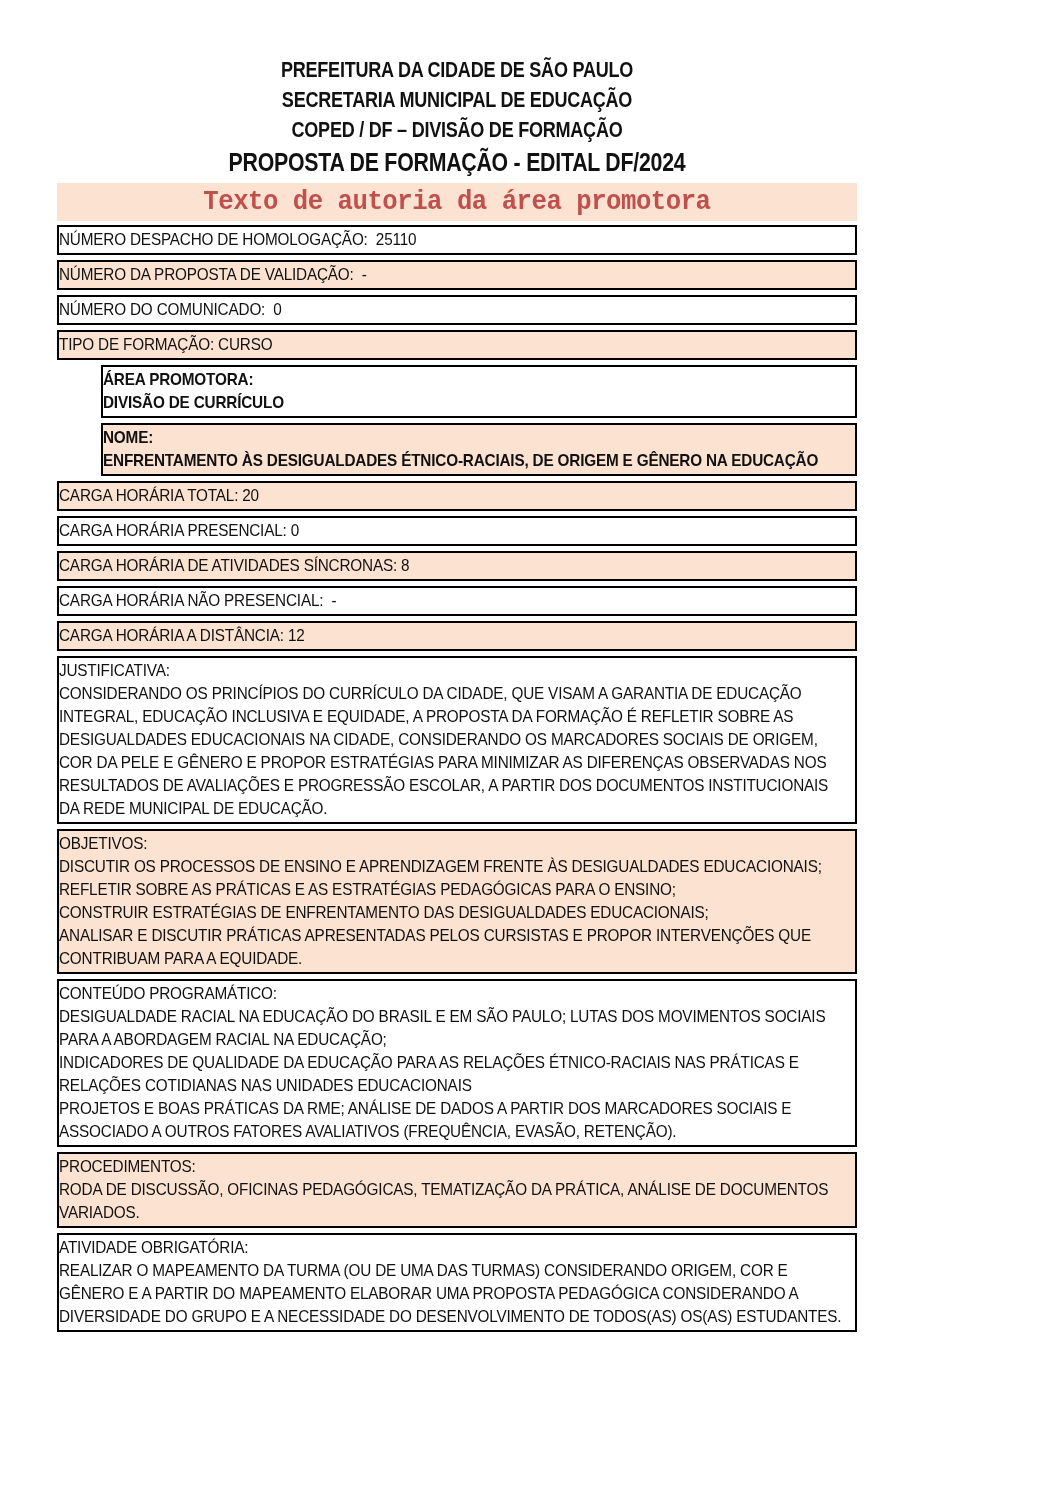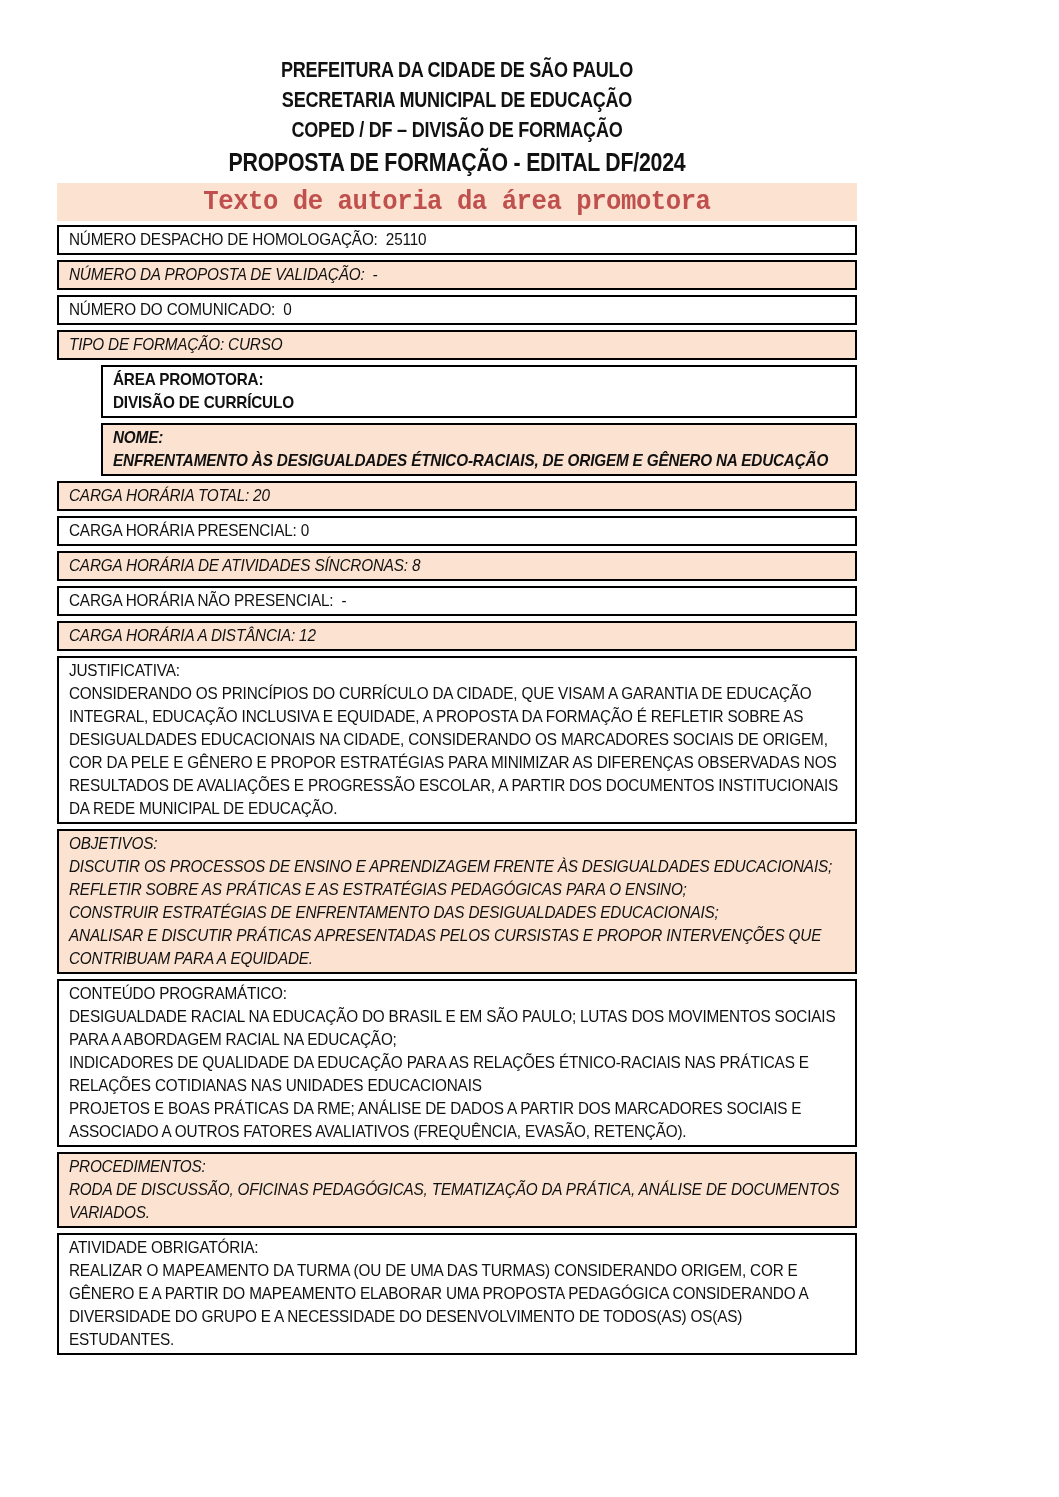--- a/index.html
+++ b/index.html
@@ -53,26 +53,26 @@
     letter-spacing: -0.5px;
     transform: scaleX(0.95);
     transform-origin: 50% 0;
   }
   
   .row {
     box-sizing: border-box;
     border: 2px solid #000000;
     background: #ffffff;
     margin-bottom: 5px;
-    padding: 1px 5px 2px 10px;
+    padding: 1px 5px 2px 0;
     font-size: 17px;
     line-height: 23px;
     overflow: hidden;
   }
-  .row--alt { background: var(--peach); font-style: italic; }
+  .row--alt { background: var(--peach); }
   .row--bold { font-weight: bold; margin-left: 44px; }
   .row--cut {
     border-bottom: none;
     min-height: 100px;
     margin-bottom: 0;
   }
   .txt {
     display: block;
     white-space: pre-wrap;
     transform: scaleX(0.9);

